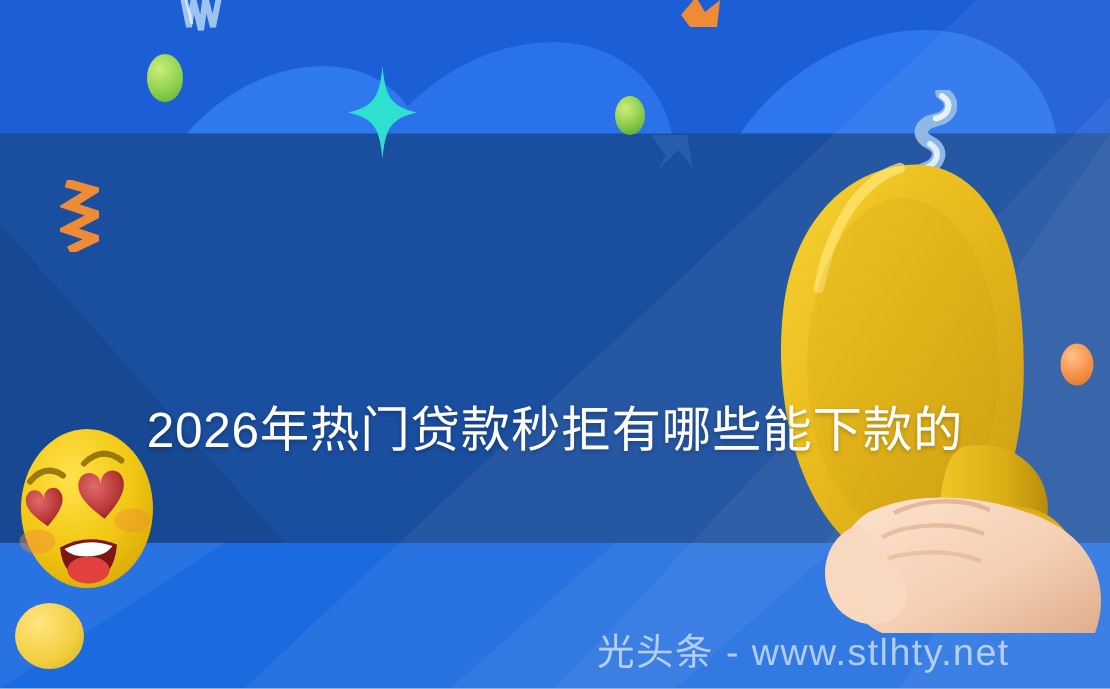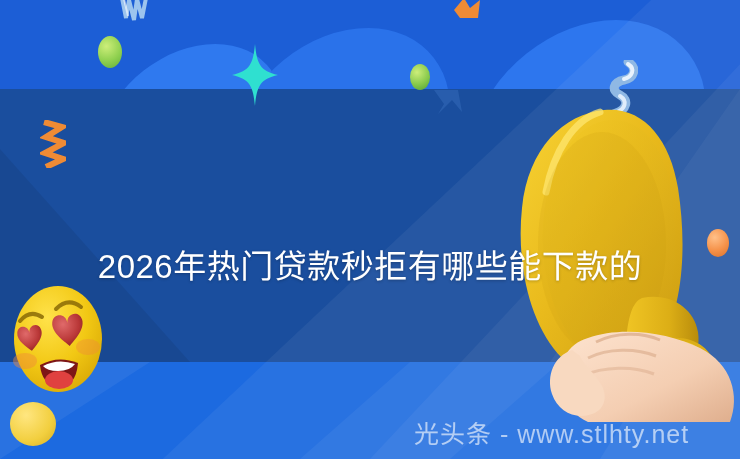--- a/index.html
+++ b/index.html
@@ -184,26 +184,26 @@
     text-align: center;
     color: #ffffff;
     font-family: "Liberation Sans", "DejaVu Sans", sans-serif;
     font-size: 33px;
     line-height: 46px;
     font-weight: 400;
     letter-spacing: 0.5px;
     text-shadow: 0 1px 3px rgba(0,0,0,0.25);
     white-space: pre;
   }
-  #title .title-line { display: block; }
+  #title .title-line { display: block; margin-top: 20px; }
 
   
   #watermark {
     position: absolute;
-    left: 414px;
+    left: 398px;
     top: 414px;
     color: rgba(255,255,255,0.62);
     font-family: "Liberation Sans", "DejaVu Sans", sans-serif;
     font-size: 25px;
     letter-spacing: 1px;
     white-space: nowrap;
   }
 </style>
 </head>
 <body>

